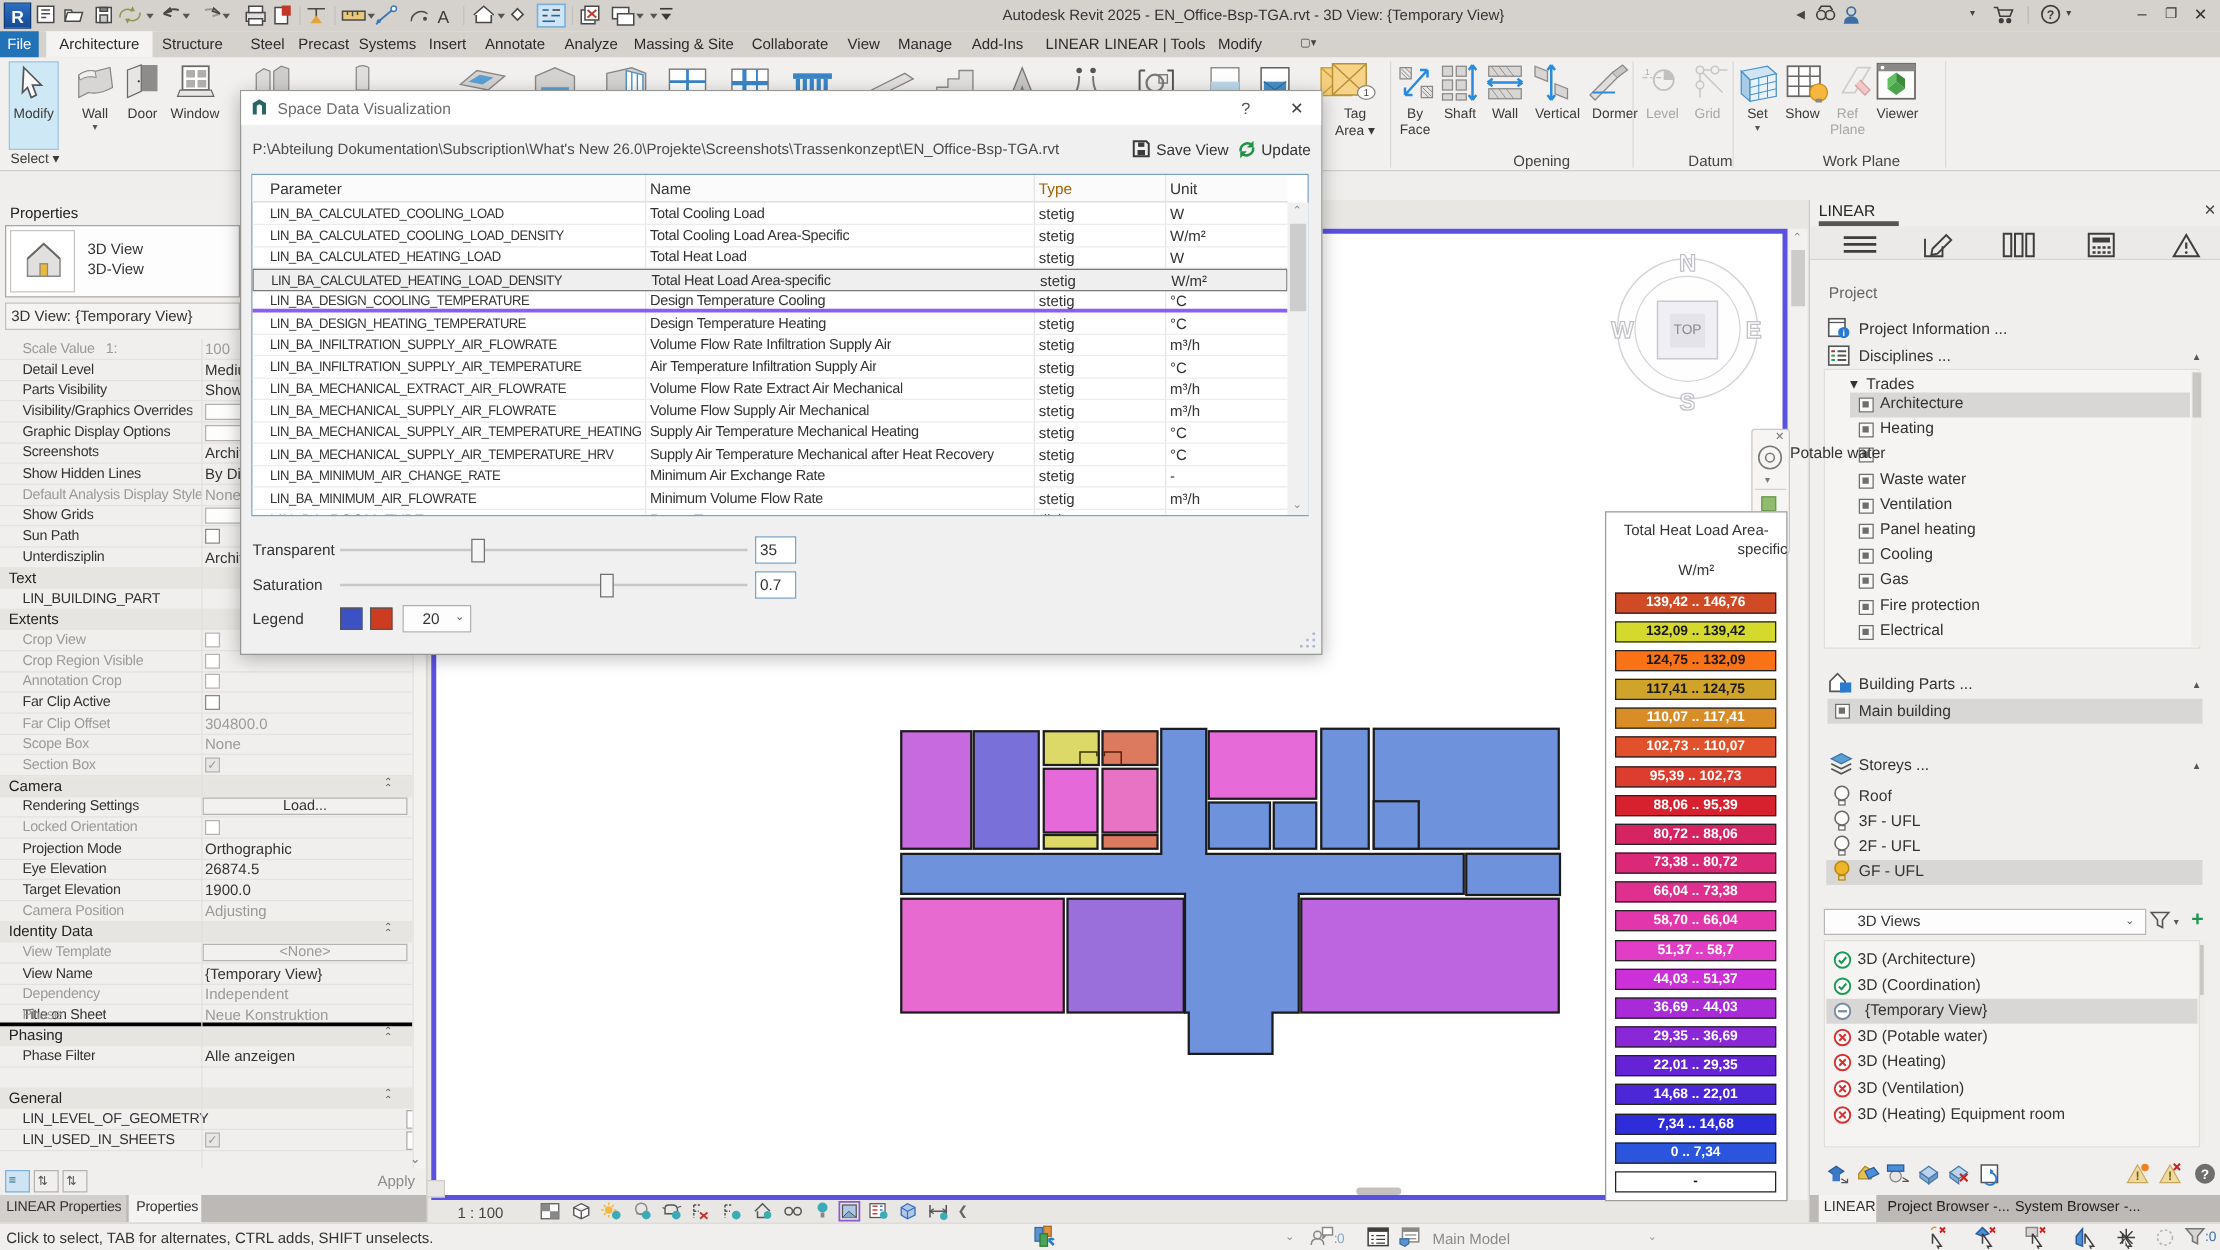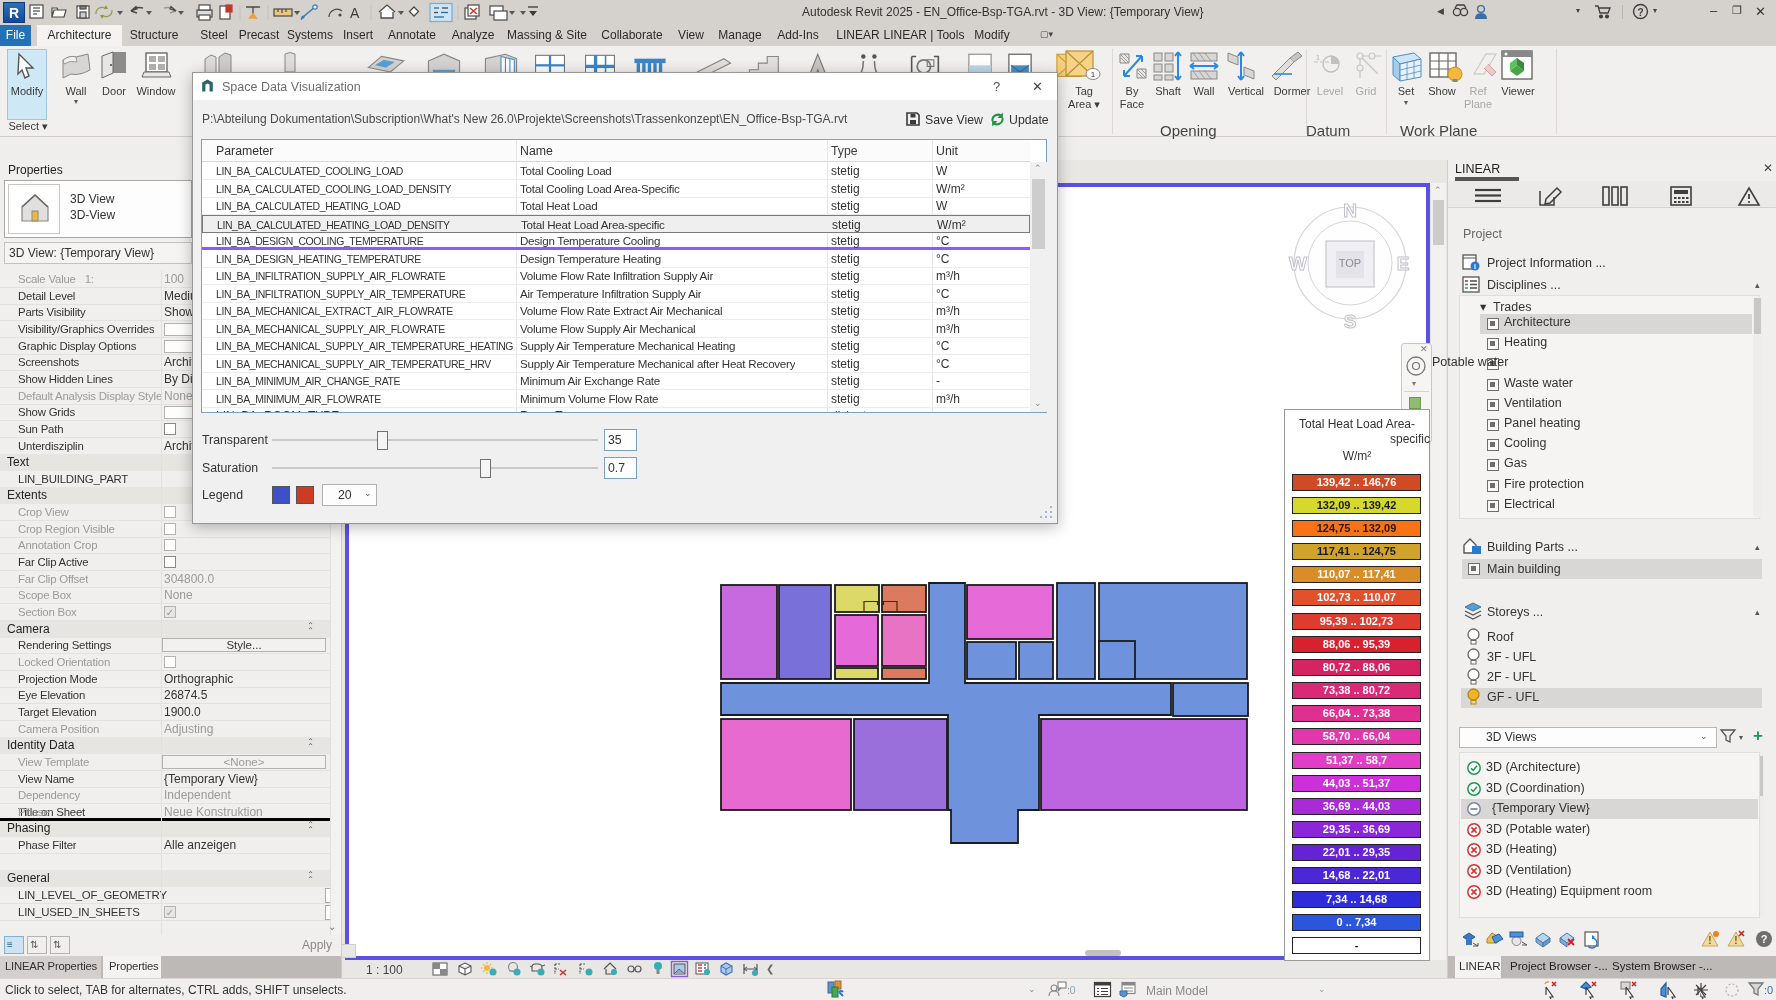--- a/index.html
+++ b/index.html
@@ -5,21 +5,21 @@
 body{font-family:"Liberation Sans",sans-serif;position:relative;background:#f0efed;font-size:12px;color:#333}
 .abs{position:absolute}
 .txt{position:absolute;white-space:nowrap}
 svg{position:absolute;overflow:visible}
 
 #titlebar{left:0;top:0;width:1776px;height:25px;background:#d5d2ce}
 #tabbar{left:0;top:25px;width:1776px;height:21px;background:#d5d2ce}
 .tab{position:absolute;top:25px;height:21px;line-height:21px;font-size:12px;color:#2b2b2b;text-align:center}
 #ribbon{left:0;top:46px;width:1776px;height:91px;background:#f1f0ee;border-bottom:1px solid #d0cdca}
 #belowribbon{left:0;top:138px;width:1776px;height:22px;background:#efeeec}
-.riblabel{position:absolute;top:122px;font-size:15px;color:#444;text-align:left}
+.riblabel{position:absolute;top:122px;font-size:12px;color:#444;text-align:right}
 .ribsep{position:absolute;top:49px;height:85px;width:1px;background:#dbd8d5}
 .iclabel{position:absolute;font-size:11px;color:#3a3a3a;text-align:center;white-space:nowrap}
 .icgray{color:#a9a7a4}
 
 #leftpanel{left:0;top:160px;width:342px;height:818px;background:#f0efed}
 .prow{position:absolute;left:0;width:330px;height:17px;font-size:12px}
 .plabel{position:absolute;left:18px;top:2px;color:#333;white-space:nowrap;font-size:11.4px;letter-spacing:-0.2px;max-width:150px;overflow:hidden}
 .pgray .plabel{color:#9b9a98}
 .pval{position:absolute;left:164px;top:1px;color:#333;white-space:nowrap}
 .pvgray{color:#9b9a98}
@@ -512,21 +512,21 @@
     <div class="prow pgray" style="top:604px;border-bottom:1px solid #e4e2df">
       <span class="plabel">Section Box</span>
       <div class="pchk" style="border-color:#b5b3b1;background:#e8e6e4;color:#999;font-size:10px;text-align:center;line-height:11px">✓</div>
     </div>
     <div class="phead" style="top:621px">
       <span>Camera</span>
       <span style="position:absolute;left:auto;right:16px;top:2px;color:#555;font-size:8px;line-height:5px">⌃<br>⌃</span>
     </div>
     <div class="prow" style="top:637px;border-bottom:1px solid #e4e2df">
       <span class="plabel">Rendering Settings</span>
-      <div style="position:absolute;left:162px;top:1px;width:164px;height:14px;background:#f2f1ef;border:1px solid #b5b3b1;text-align:center;font-size:11.5px;line-height:13px;color:#333">Style...</div>
+      <div style="position:absolute;left:162px;top:1px;width:164px;height:14px;background:#f2f1ef;border:1px solid #b5b3b1;text-align:center;font-size:11.5px;line-height:13px;color:#333">Load...</div>
     </div>
     <div class="prow pgray" style="top:654px;border-bottom:1px solid #e4e2df">
       <span class="plabel">Locked Orientation</span>
       <div class="pchk" style="border-color:#b5b3b1"></div>
     </div>
     <div class="prow" style="top:671px;border-bottom:1px solid #e4e2df">
       <span class="plabel">Projection Mode</span>
       <span class="pval">Orthographic</span>
     </div>
     <div class="prow" style="top:687px;border-bottom:1px solid #e4e2df">
@@ -1147,21 +1147,21 @@
     <path d="M12.8 0.5 L12.8 6 L7.5 6 Z" fill="#1f9246"></path>
     <path d="M12.5 6 A5.5 5.5 0 0 1 3 10.5" fill="none" stroke="#1f9246" stroke-width="2"></path>
     <path d="M2.2 14.5 L2.2 9 L7.5 9 Z" fill="#1f9246"></path>
   </svg>
 <div class="txt" style="left:1009px;top:113px;font-size:12.3px;color:#333">Update</div>
 
 <div class="abs" id="dlgtable"></div>
 <div class="abs" style="left:202px;top:140px;width:828px;height:22px;background:#fbfbfb;border-bottom:1px solid #d9d9d9"></div>
 <div class="txt" style="left:216px;top:144px;font-size:12.3px;color:#333">Parameter</div>
 <div class="txt" style="left:520px;top:144px;font-size:12.3px;color:#333">Name</div>
-<div class="txt" style="left:831px;top:144px;font-size:12.3px;color:#404040">Type</div>
+<div class="txt" style="left:831px;top:144px;font-size:12.3px;color:#a16207">Type</div>
 <div class="txt" style="left:936px;top:144px;font-size:12.3px;color:#333">Unit</div>
 <div class="tsep abs" style="left:516px"></div>
 <div class="tsep abs" style="left:827px"></div>
 <div class="tsep abs" style="left:932px"></div>
 <div id="dlgrows">
     <div class="trow" style="left:202px;top:162px;border-bottom:1px solid #ececec;">
       <span class="tc1">LIN_BA_CALCULATED_COOLING_LOAD</span>
       <span class="tc2">Total Cooling Load</span>
       <span class="tc3">stetig</span>
       <span class="tc4">W</span>

